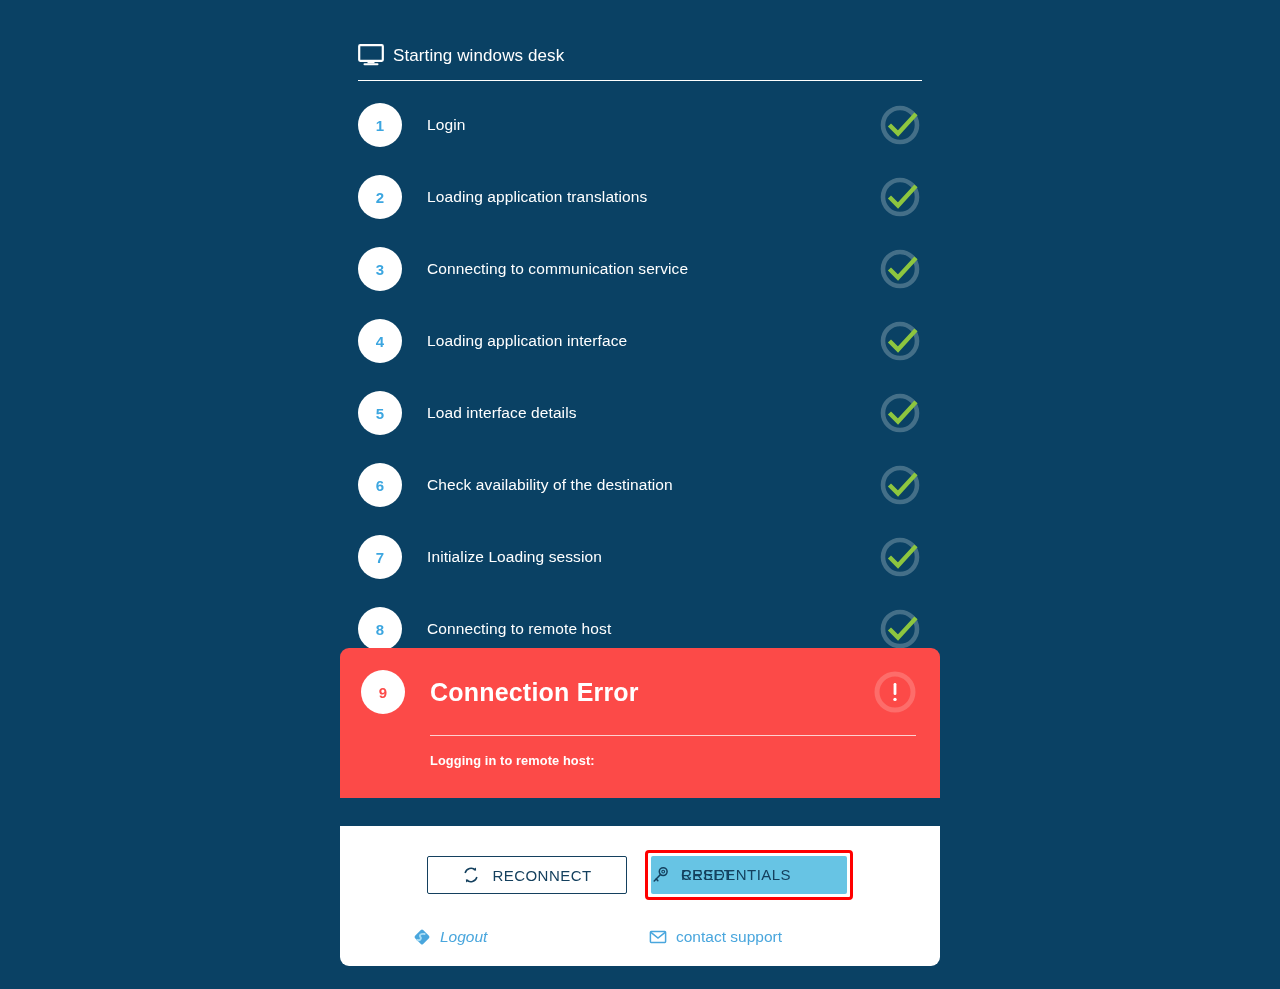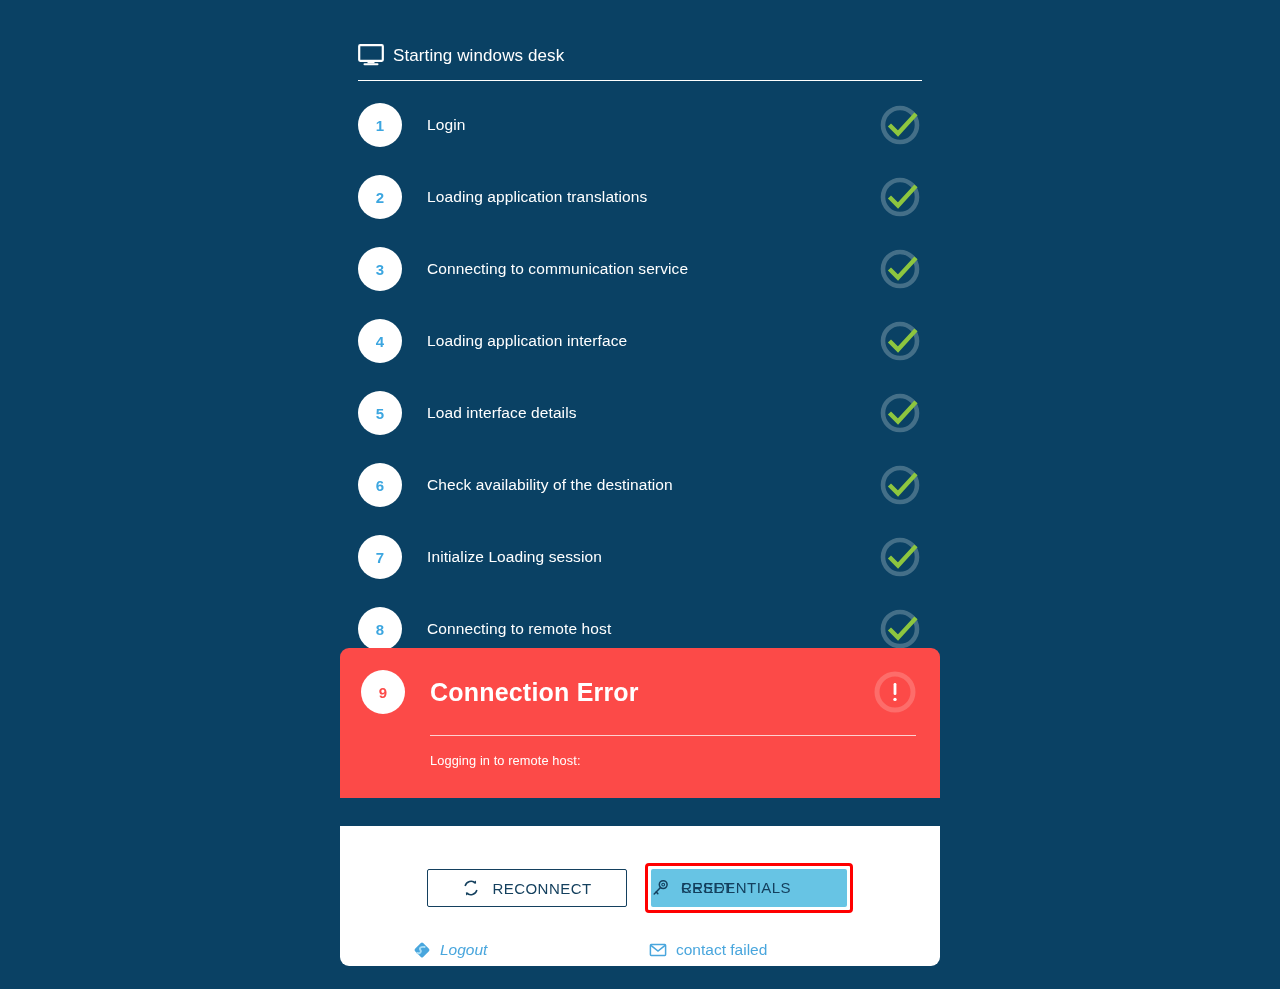--- a/index.html
+++ b/index.html
@@ -144,21 +144,21 @@
     height: 1px;
     background: rgba(255,255,255,.75);
     margin: 21px 0 0 69px;
   }
   .error-body {
     margin: 17px 0 0 69px;
     color: #ffffff;
   }
   .error-subject {
     font-size: 12.8px;
-    font-weight: normal;
+    font-weight: bold;
     letter-spacing: .1px;
     margin-bottom: 6px;
   }
   .error-detail {
     font-size: 13.2px;
     line-height: 1.38;
     max-width: 462px;
   }
 
   
@@ -170,21 +170,21 @@
     height: 140px;
     background: #ffffff;
     border-radius: 0 0 9px 9px;
     box-sizing: border-box;
   }
   .btn-row {
     display: flex;
     justify-content: center;
     align-items: center;
     gap: 18px;
-    padding-top: 37px;
+    padding-top: 24px;
   }
   .btn {
     display: inline-flex;
     align-items: center;
     justify-content: center;
     gap: 12px;
     height: 38px;
     box-sizing: border-box;
     font-size: 15px;
     letter-spacing: .45px;
@@ -392,18 +392,18 @@
           <path d="M11.6 6.0 C7.6 5.2 6.0 7.6 7.4 9.0 C8.8 10.4 7.2 12.8 4.4 12.0" fill="none" stroke="#a7dcf5" stroke-width="1.9" stroke-linecap="round"></path>
         </svg>
         <span>Logout</span>
       </a>
 
       <a class="link link-support">
         <svg class="link-icon" viewBox="0 0 18 18">
           <rect x="1.4" y="3.6" width="15.2" height="10.8" rx="0.8" fill="none" stroke="#49a6dd" stroke-width="1.5"></rect>
           <path d="M1.9 4.3 L9 10.1 L16.1 4.3" fill="none" stroke="#49a6dd" stroke-width="1.5"></path>
         </svg>
-        <span>contact failed</span>
+        <span>contact support</span>
       </a>
     </div>
   </div>
 
 </div>
 
 </body></html>

